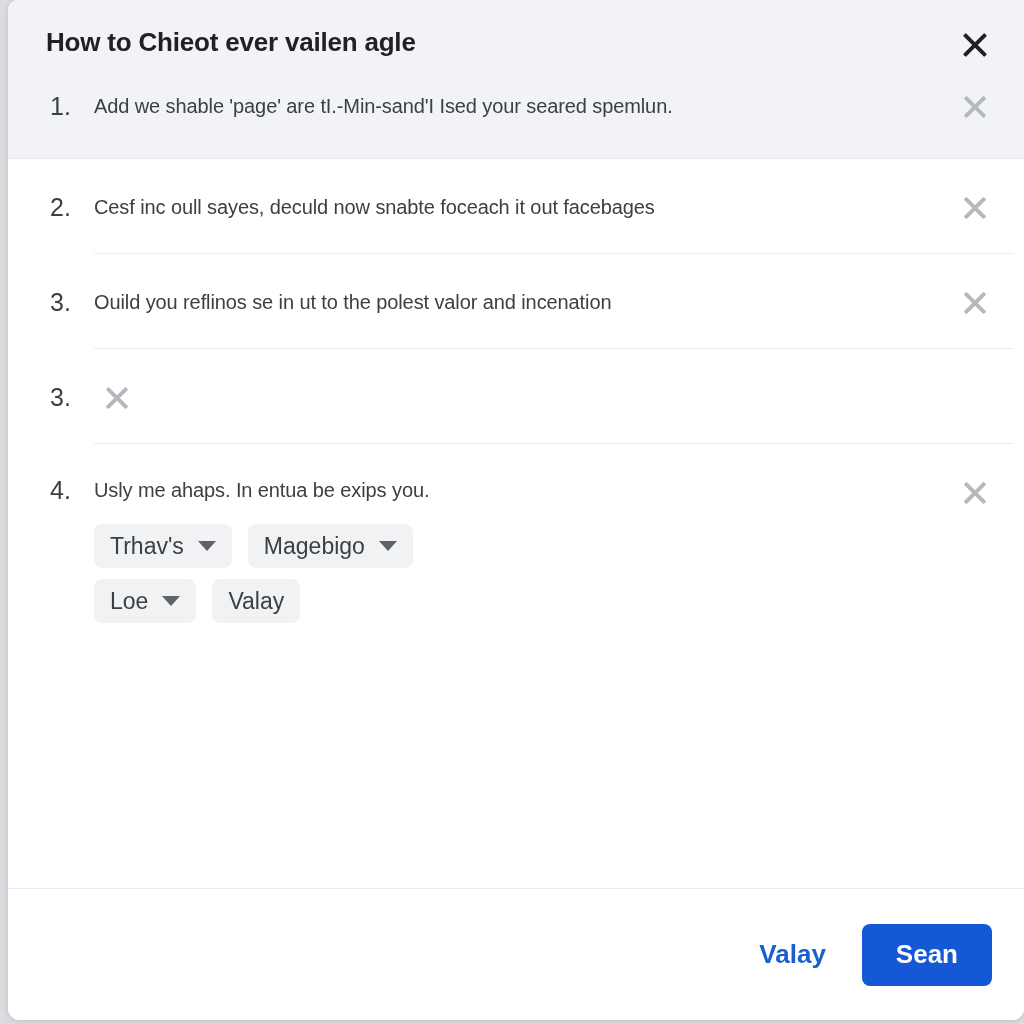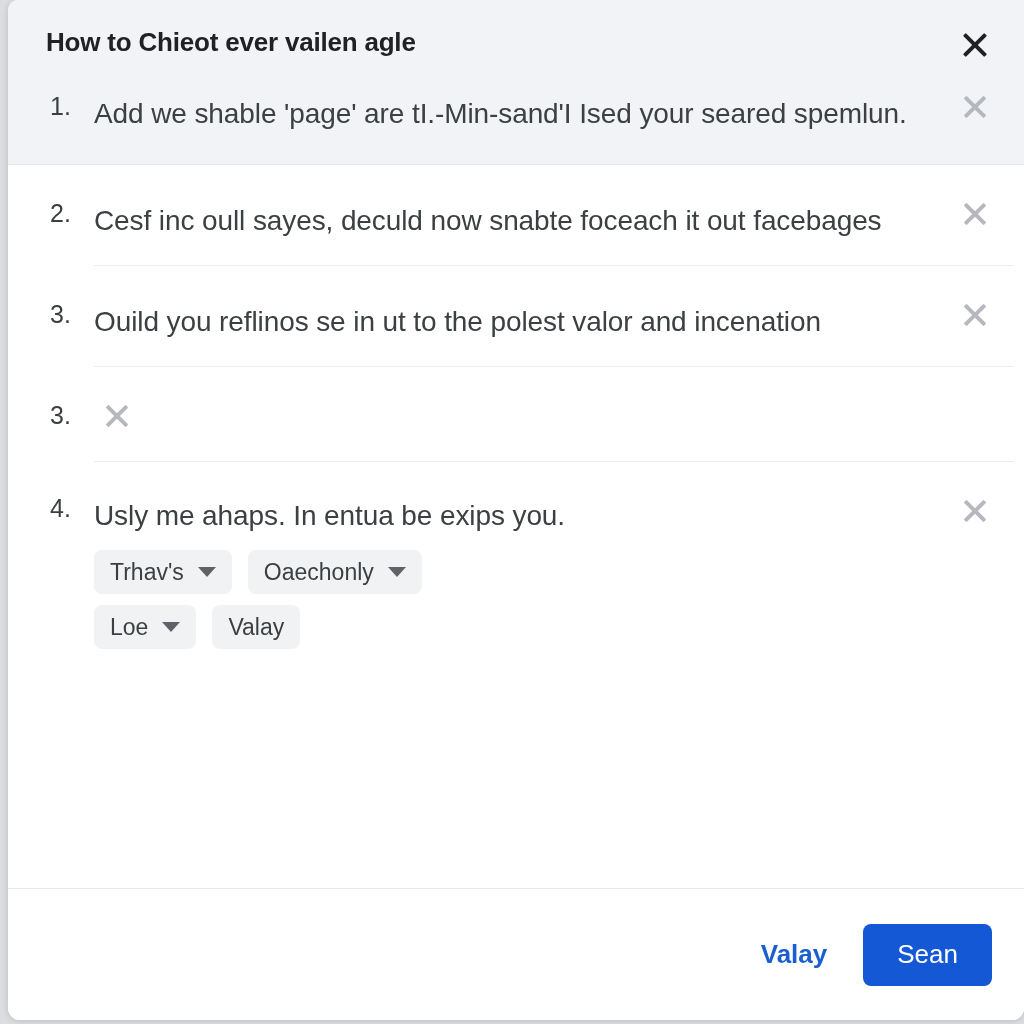--- a/index.html
+++ b/index.html
@@ -99,25 +99,24 @@
     padding-left: 4px;
     box-sizing: border-box;
   }
 
   .item-body {
     flex: 1 1 auto;
     padding-right: 10px;
   }
 
   .item-text {
-    font-size: 28px;
+    font-size: 20px;
     line-height: 44px;
     color: #3c4043;
     letter-spacing: -0.1px;
-    margin-top: 8px;
   }
 
   .list-area {
     flex: 1 1 auto;
     background: #ffffff;
     overflow: hidden;
   }
 
   .row-divider {
     height: 1px;
@@ -179,21 +178,21 @@
     margin-right: 18px;
     cursor: pointer;
     border-radius: 6px;
     background: transparent;
     border: none;
     font-family: "Liberation Sans", sans-serif;
   }
 
   .btn-primary {
     font-size: 26px;
-    font-weight: normal;
+    font-weight: bold;
     color: #ffffff;
     background: #1558d6;
     border: none;
     border-radius: 8px;
     padding: 0 34px;
     height: 62px;
     cursor: pointer;
     font-family: "Liberation Sans", sans-serif;
   }
 </style>
@@ -253,21 +252,21 @@
       <div class="item-body">
         <div class="item-text">Usly me ahaps. In entua be exips you.</div>
 
         <div class="chip-rows">
           <div class="chip-line">
             <div class="chip">
               <span class="chip-label">Trhav's</span>
               <span class="caret"></span>
             </div>
             <div class="chip">
-              <span class="chip-label">Oaechonly</span>
+              <span class="chip-label">Magebigo</span>
               <span class="caret"></span>
             </div>
           </div>
           <div class="chip-line">
             <div class="chip">
               <span class="chip-label">Loe</span>
               <span class="caret"></span>
             </div>
             <div class="chip">
               <span class="chip-label">Valay</span>

